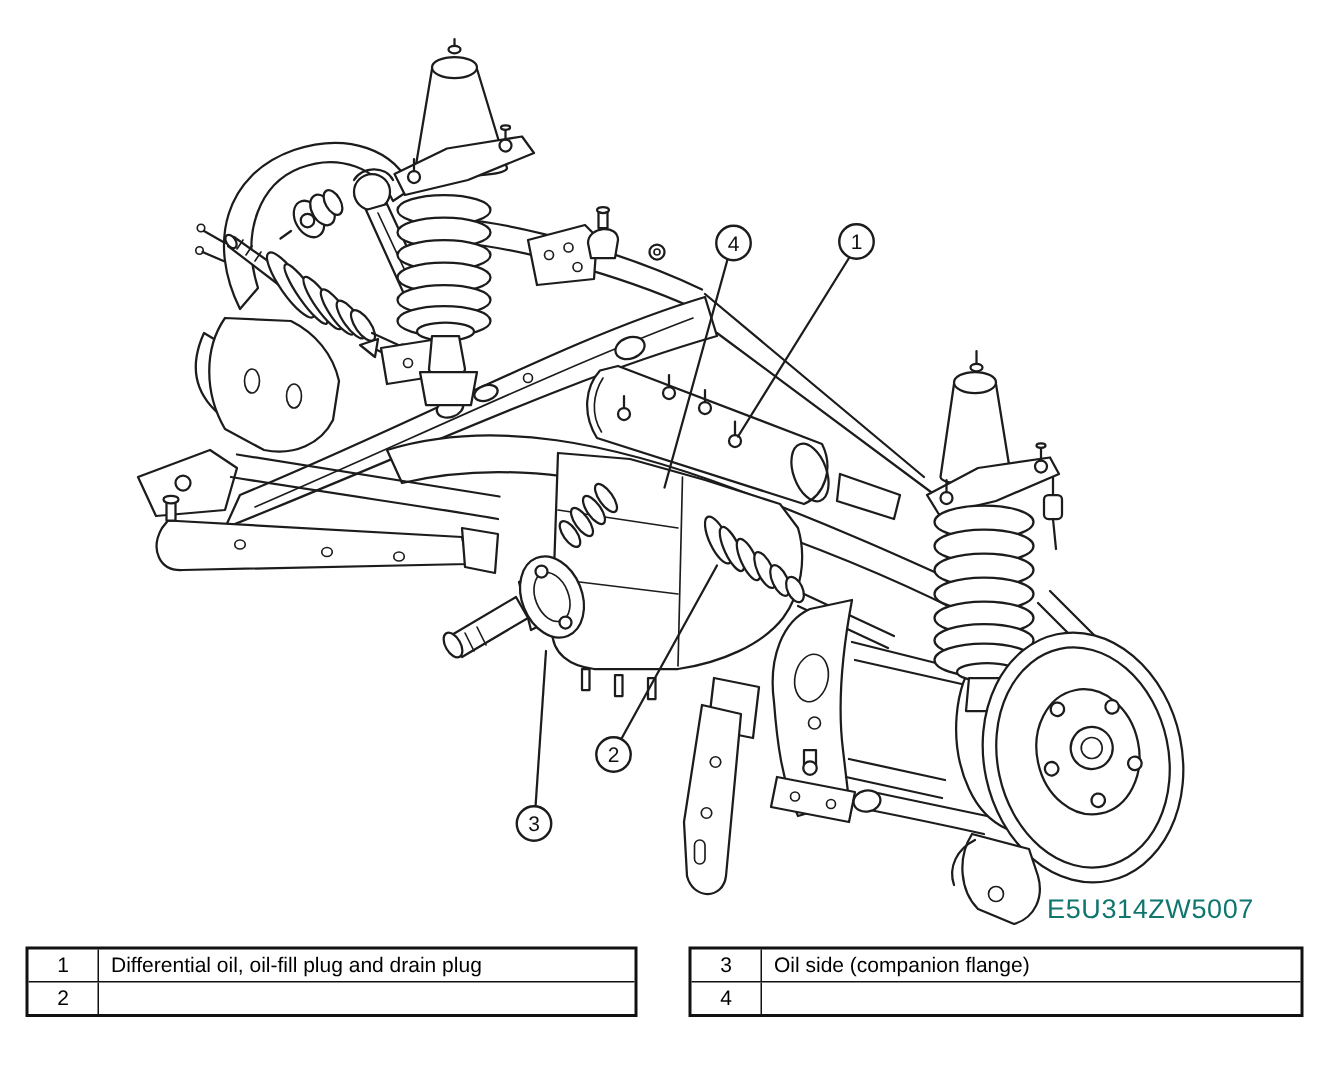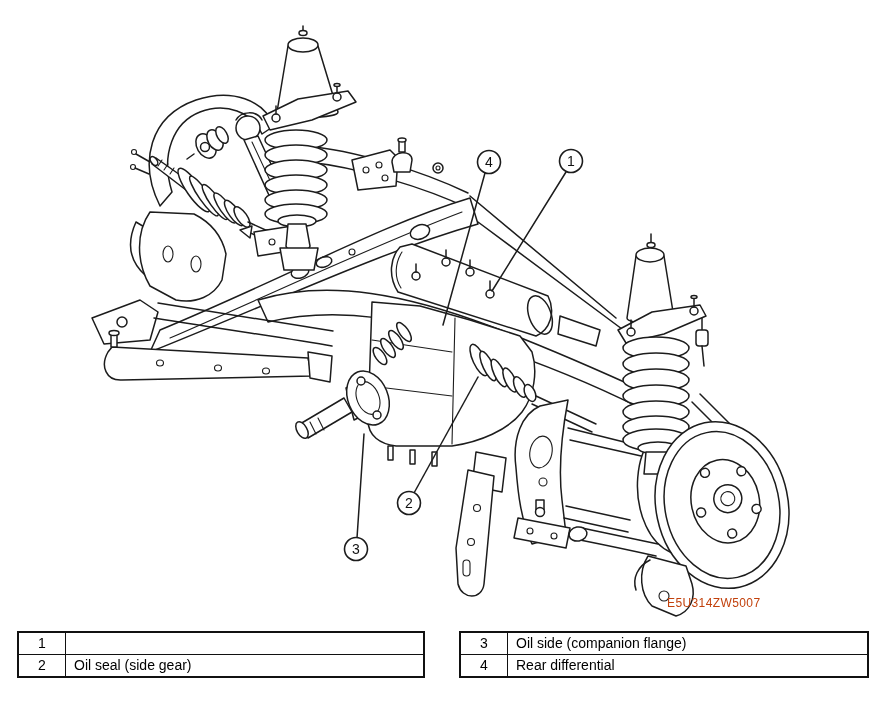--- a/index.html
+++ b/index.html
@@ -5,22 +5,22 @@
   html,body{margin:0;padding:0;background:#ffffff;}
   body{width:883px;height:710px;position:relative;overflow:hidden;
        font-family:"Liberation Sans", sans-serif;color:#000;}
   .stage{position:absolute;left:0;top:0;width:883px;height:710px;background:#fff;}
   svg{position:absolute;left:0;top:0;}
   .ln{fill:none;stroke:#1c1c1c;stroke-width:1.5;stroke-linecap:round;stroke-linejoin:round;}
   .th{fill:none;stroke:#1c1c1c;stroke-width:1.1;stroke-linecap:round;stroke-linejoin:round;}
   .wh{fill:#ffffff;stroke:#1c1c1c;stroke-width:1.5;stroke-linejoin:round;}
   .callout-circle{fill:#ffffff;stroke:#1c1c1c;stroke-width:1.6;}
   .callout-num{font-family:"Liberation Sans",sans-serif;font-size:14px;fill:#111;text-anchor:middle;}
-  .fig-code{position:absolute;right:16px;top:596px;width:200px;text-align:left;
-            font-size:12px;letter-spacing:.4px;color:#c2410c;}
+  .fig-code{position:absolute;right:16px;top:596px;width:200px;text-align:center;
+            font-size:18px;letter-spacing:.4px;color:#0f766e;}
   .legend-table{position:absolute;border:2px solid #111;background:#fff;}
   .legend-table .row{display:flex;height:21px;line-height:21px;font-size:14px;}
   .legend-table .row + .row{border-top:1.5px solid #111;}
   .cell-num{width:46px;text-align:center;border-right:1.5px solid #111;flex:none;}
   .cell-label{flex:1;padding-left:8px;white-space:nowrap;overflow:hidden;}
   #tbl-left{left:17px;top:631px;width:404px;}
   #tbl-right{left:459px;top:631px;width:406px;}
 </style>
 </head>
 <body>
@@ -279,31 +279,30 @@
       <circle class="callout-circle" cx="489" cy="162" r="11.5"></circle>
       <text class="callout-num" x="489" y="167">4</text>
     </g>
   </svg>
 
   <div class="fig-code">E5U314ZW5007</div>
 
   <div id="tbl-left" class="legend-table">
     <div class="row">
       <div class="cell-num">1</div>
+      <div class="cell-label">Differential oil, oil-fill plug and drain plug</div>
     </div>
     <div class="row">
       <div class="cell-num">2</div>
-      <div class="cell-label">Oil seal (side gear)</div>
     </div>
   </div>
 
   <div id="tbl-right" class="legend-table">
     <div class="row">
       <div class="cell-num">3</div>
       <div class="cell-label">Oil side (companion flange)</div>
     </div>
     <div class="row">
       <div class="cell-num">4</div>
-      <div class="cell-label">Rear differential</div>
     </div>
   </div>
 
 </div>
 
 </body></html>

